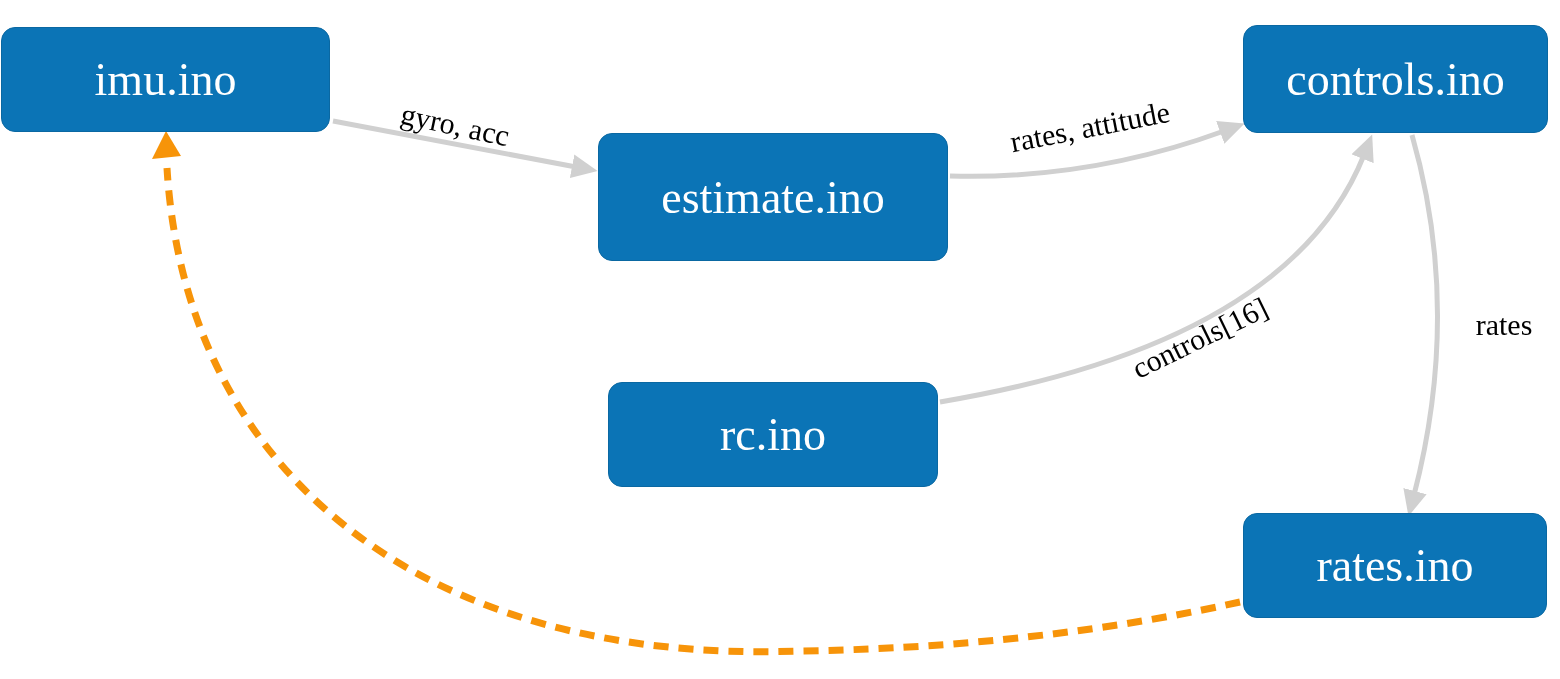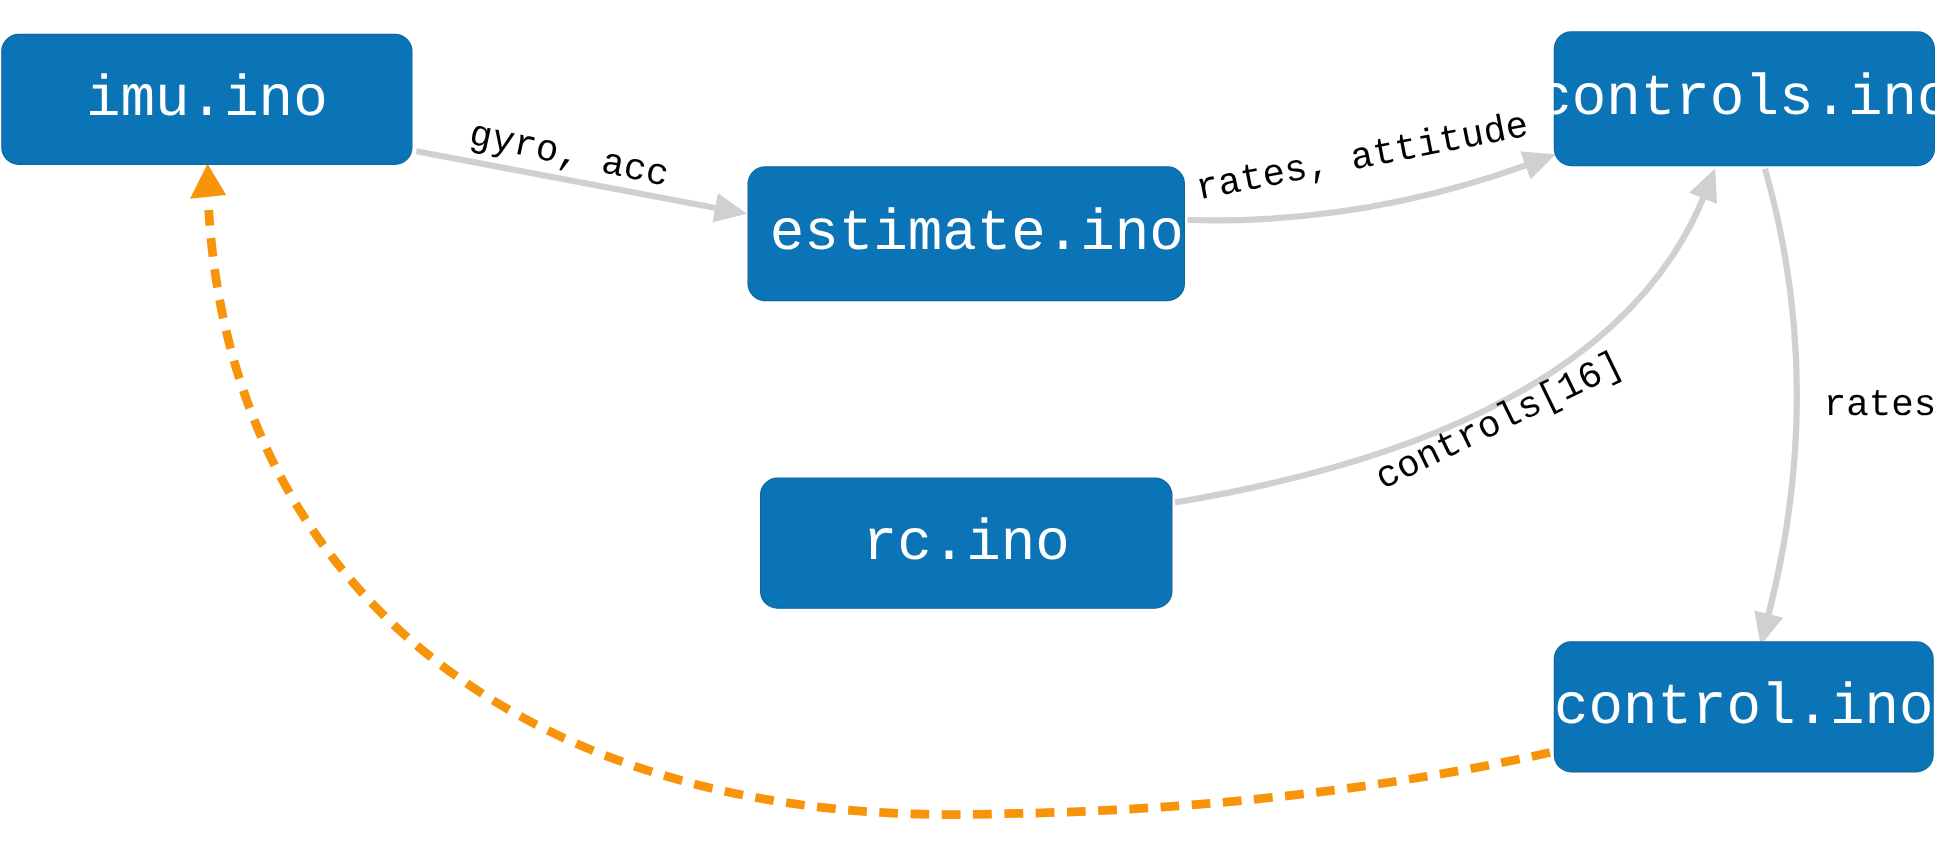--- a/index.html
+++ b/index.html
@@ -2,42 +2,42 @@
 <html><head>
 <meta charset="utf-8">
 <style>
   html, body { margin: 0; padding: 0; background: #ffffff; }
   #canvas {
     position: relative;
     width: 1560px;
     height: 679px;
     background: #ffffff;
     overflow: hidden;
-    font-family: Liberation Mono, monospace;
+    font-family: Liberation Serif, serif;
   }
   #edges-svg {
     position: absolute;
     left: 0; top: 0;
     width: 1560px; height: 679px;
   }
   .node {
     position: absolute;
     display: flex;
     align-items: center;
     justify-content: center;
     background: #0b74b6;
     border: 1px solid #0a68a2;
     border-radius: 14px;
     color: #ffffff;
     font-size: 46px;
     box-sizing: border-box;
     white-space: nowrap;
   }
   .node-imu      { left: 1px;    top: 27px;  width: 329px; height: 105px; }
-  .node-estimate { left: 598px;  top: 133px; width: 350px; height: 108px; justify-content: flex-end; }
+  .node-estimate { left: 598px;  top: 133px; width: 350px; height: 128px; }
   .node-control  { left: 1243px; top: 25px;  width: 305px; height: 108px; }
   .node-rc       { left: 608px;  top: 382px; width: 330px; height: 105px; text-align: center; }
   .node-motors   { left: 1243px; top: 513px; width: 304px; height: 105px; }
   .edge-label {
     position: absolute;
     color: #000000;
     font-size: 30px;
     white-space: nowrap;
     transform-origin: center center;
   }
@@ -76,21 +76,21 @@
   <div class="node node-estimate">
     <span>estimate.ino</span>
   </div>
   <div class="node node-control">
     <span>controls.ino</span>
   </div>
   <div class="node node-rc">
     <span>rc.ino</span>
   </div>
   <div class="node node-motors">
-    <span>control.ino</span>
+    <span>rates.ino</span>
   </div>
 
   <div class="edge-label label-gyro">gyro, acc</div>
   <div class="edge-label label-rates">rates, attitude</div>
   <div class="edge-label label-controls">controls[16]</div>
   <div class="edge-label label-motors">rates</div>
 
 </div>
 
 </body></html>

